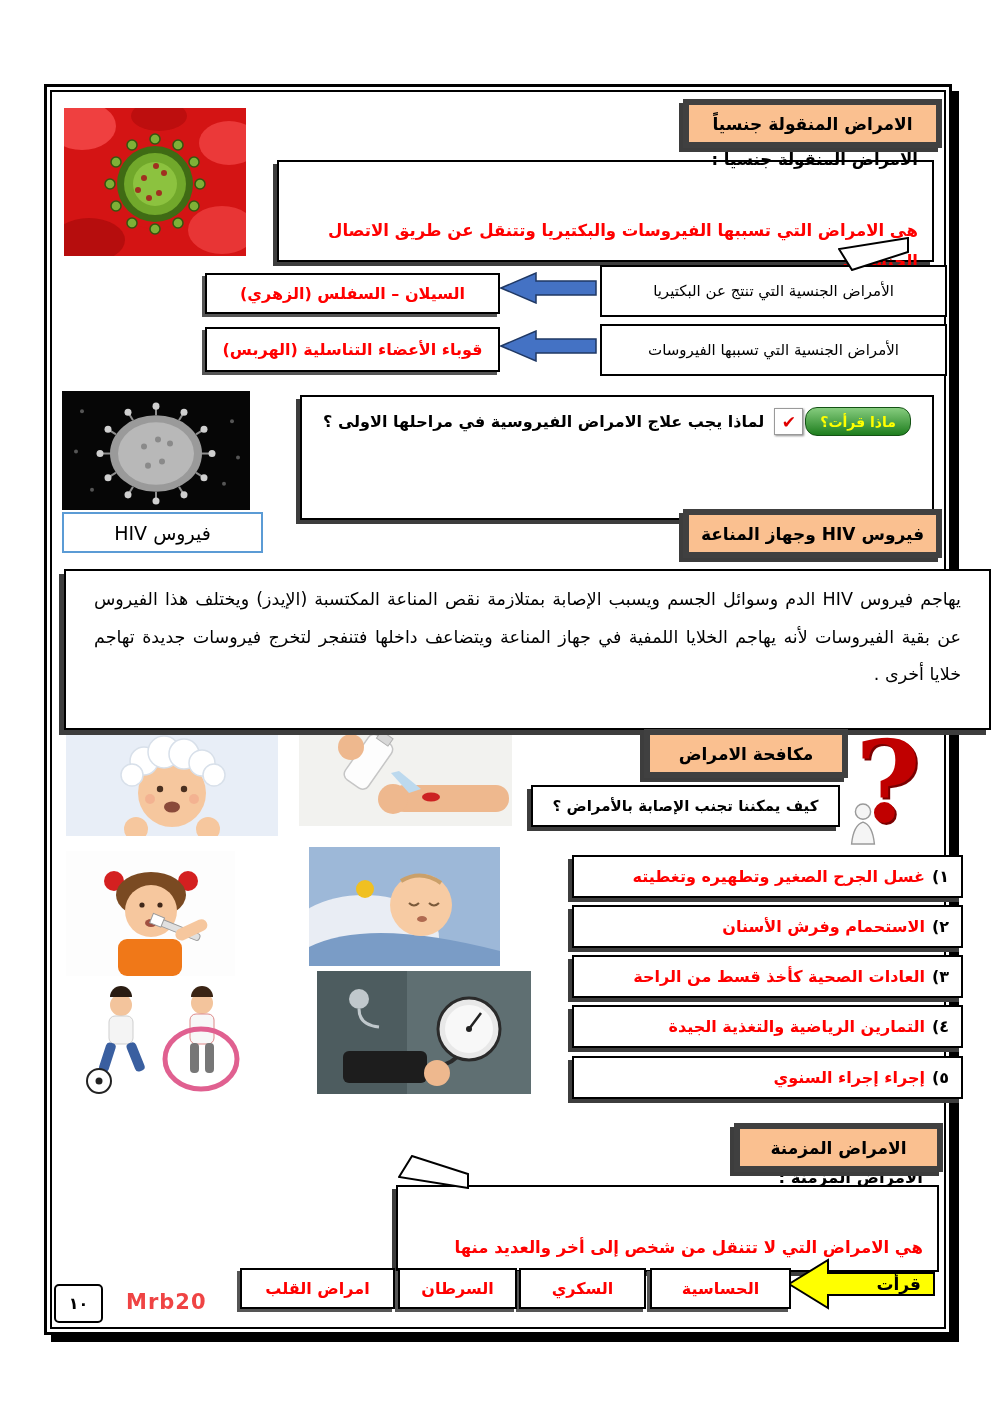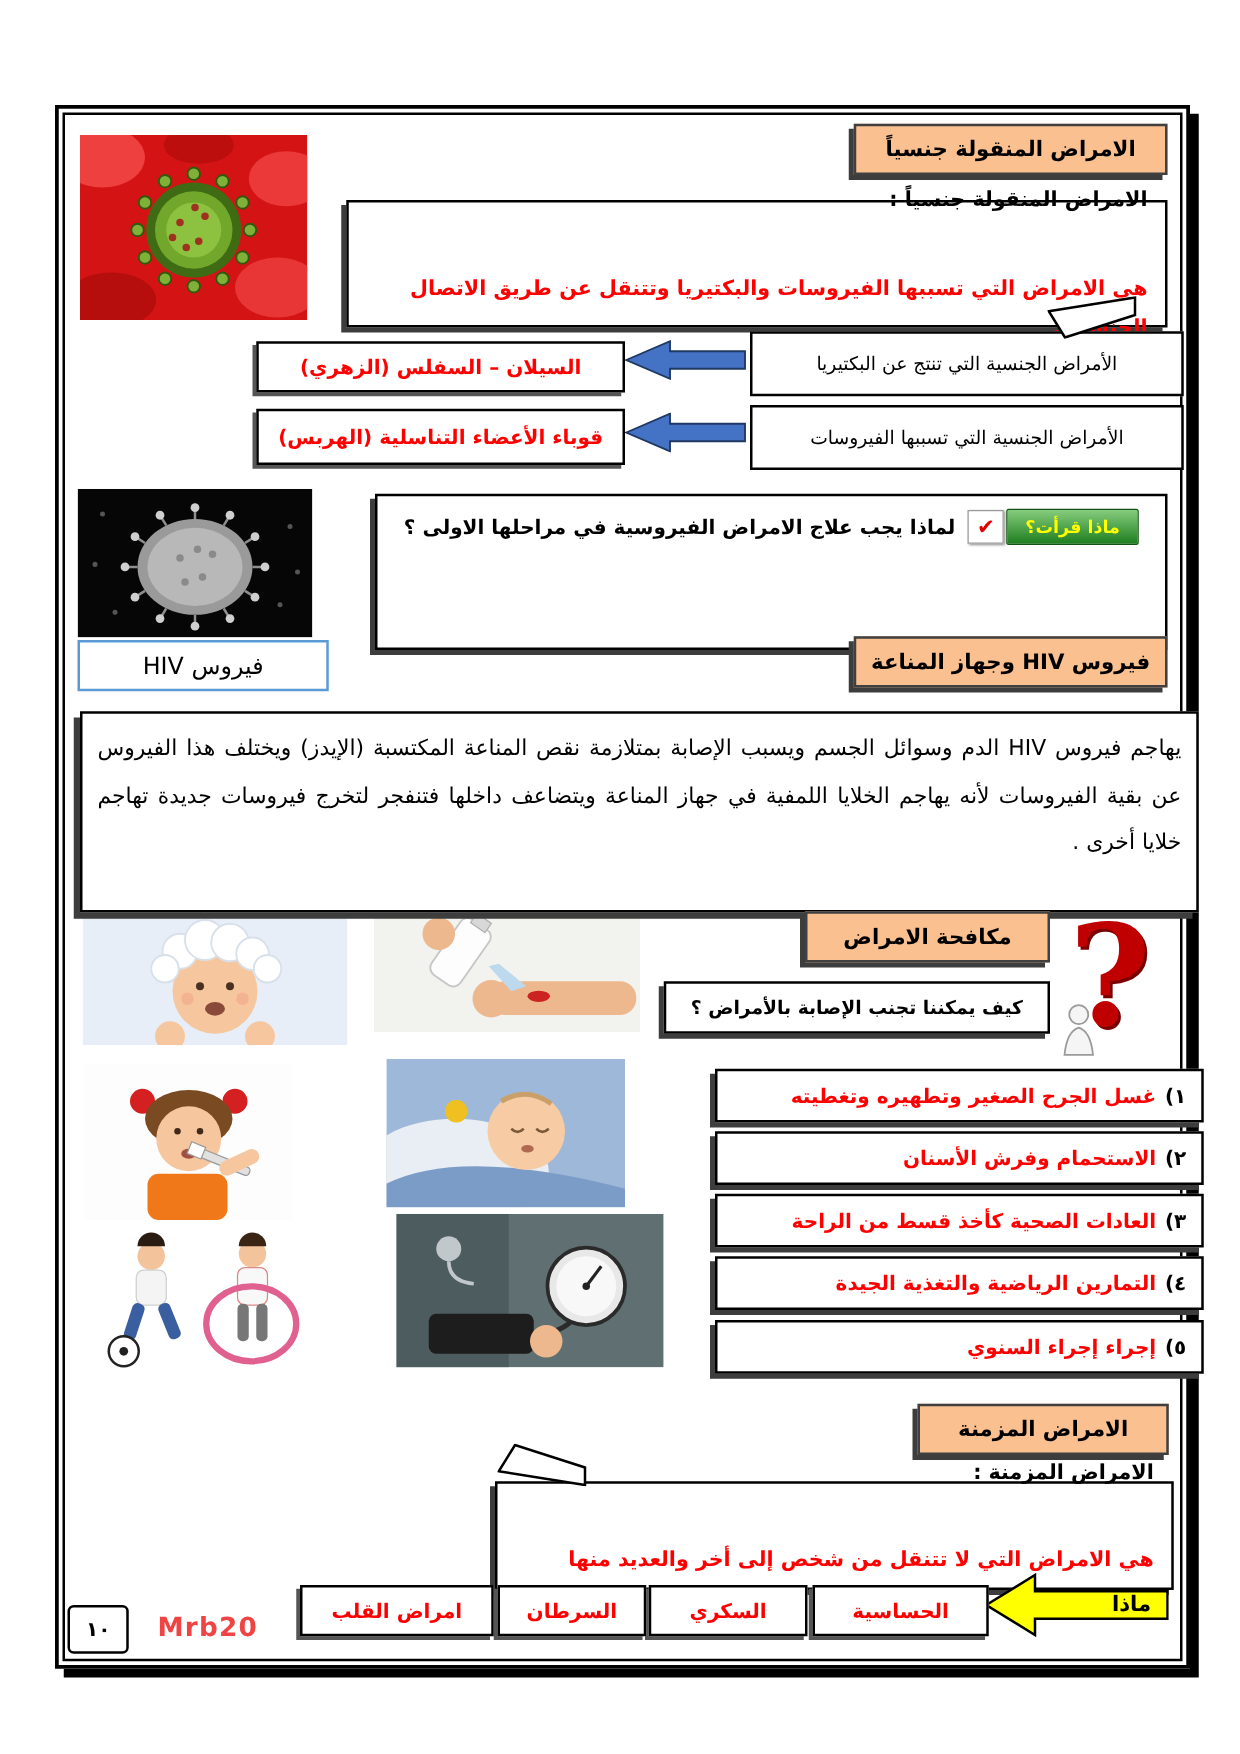--- a/index.html
+++ b/index.html
@@ -9,48 +9,48 @@
     direction:rtl;overflow:hidden;color:#000;
   }
   
   .frame{
     position:absolute;left:44px;top:84px;width:902px;height:1245px;
     border:3px solid #000;box-shadow:7px 7px 0 #000;background:transparent;
   }
   .frame::before{content:"";position:absolute;inset:3px;border:2px solid #000;}
   
   .titlebox{
-    position:absolute;background:#FAC090;border:2px solid #404040;
+    position:absolute;background:#FAC090;border:6px solid #404040;
     box-shadow:-4px 4px 0 #3d3d3d;display:flex;align-items:center;justify-content:center;
     font-weight:700;font-size:17px;z-index:3;
   }
   
   .box{position:absolute;background:#fff;border:2px solid #000;display:flex;align-items:center;z-index:2;}
   .shadow{box-shadow:-4px 4px 0 #3d3d3d;}
   .red{color:#FF0000;font-weight:700;}
   
   .defbox{flex-direction:column;align-items:flex-start;justify-content:center;padding:8px 14px;line-height:1.9;font-size:16.5px;gap:39px;}
   .defbox .def-title{font-weight:700;}
   
   .labelbox{justify-content:center;font-size:15px;padding:2px 6px;text-align:center;}
   .answerbox{justify-content:center;font-size:16px;text-align:center;box-shadow:-3px 3px 0 #555;}
   .arrow-wrap{position:absolute;z-index:2;}
   .arrow-wrap svg{width:100%;height:100%;display:block;}
   
   .qbox{left:300px;top:395px;width:606px;height:101px;display:flex;flex-direction:column;justify-content:space-between;padding:10px 12px;box-shadow:-4px 4px 0 #3d3d3d;}
   .qrow{display:flex;align-items:center;gap:10px;}
   .badge-group{display:flex;align-items:center;direction:ltr;flex:0 0 auto;}
   .check-box{width:27px;height:25px;background:#fff;border:1px solid #9a9a9a;display:flex;align-items:center;justify-content:center;color:#e00000;font-size:17px;font-weight:700;box-shadow:1px 1px 2px rgba(0,0,0,.45);}
-  .badge-pill{height:27px;padding:0 14px;background:linear-gradient(#86cc7e,#1e7e1e);border:1px solid #145214;border-radius:2px;color:#FFFF00;font-weight:700;font-size:14px;display:flex;align-items:center;margin-left:2px;}
+  .badge-pill{height:27px;padding:0 14px;background:linear-gradient(#86cc7e,#1e7e1e);border:1px solid #145214;border-radius:12px;color:#FFFF00;font-weight:700;font-size:14px;display:flex;align-items:center;margin-left:2px;}
   .qtext{font-weight:700;font-size:16px;}
   .qanswer{padding-right:250px;font-size:16px;}
   
   .captionbox{border:2px solid #5B9BD5;justify-content:center;font-size:19px;}
   
-  .parabox{padding:10px 12px;font-size:17.5px;line-height:2.15;text-align:justify;box-shadow:-5px 5px 0 #3d3d3d;display:block;}
+  .parabox{padding:10px 28px;font-size:17.5px;line-height:2.15;text-align:justify;box-shadow:-5px 5px 0 #3d3d3d;display:block;}
   
   .itembox{left:572px;width:363px;height:39px;gap:7px;padding:0 12px;font-size:16px;box-shadow:-4px 4px 0 #3d3d3d;}
   .item-num{font-weight:700;color:#000;}
   
   .qmark{position:absolute;left:838px;top:726px;width:100px;height:122px;direction:ltr;z-index:1;}
   .qm-glyph{font-family:"DejaVu Serif","Liberation Serif",serif;font-size:112px;font-weight:700;color:#c00000;line-height:1;display:block;text-align:center;text-shadow:2px 2px 0 #7a0000;}
   .qm-person{position:absolute;left:6px;bottom:2px;width:38px;height:44px;}
   
   .photo{position:absolute;overflow:hidden;z-index:1;}
   .photo svg{width:100%;height:100%;display:block;}
@@ -372,21 +372,21 @@
 
 <div class="box defbox shadow" style="left:396px;top:1185px;width:511px;height:67px;">
   <div class="def-title">الامراض المزمنة :</div>
   <div class="red">هي الامراض التي لا تتنقل من شخص إلى أخر والعديد منها مزمن .</div>
 </div>
 
 <div class="ex-arrow">
   <svg viewBox="0 0 147 52">
       <polygon points="1,26 40,2 40,15 146,15 146,37 40,37 40,50" fill="#FFFF00" stroke="#000" stroke-width="2"></polygon>
     </svg>
-  <span class="ex-label">ماذا</span>
+  <span class="ex-label">قرأت</span>
 </div>
 <div class="box exbox" style="left:650px;width:137px;">
   <span class="red">الحساسية</span>
 </div>
 <div class="box exbox" style="left:519px;width:123px;">
   <span class="red">السكري</span>
 </div>
 <div class="box exbox" style="left:398px;width:115px;">
   <span class="red">السرطان</span>
 </div>

